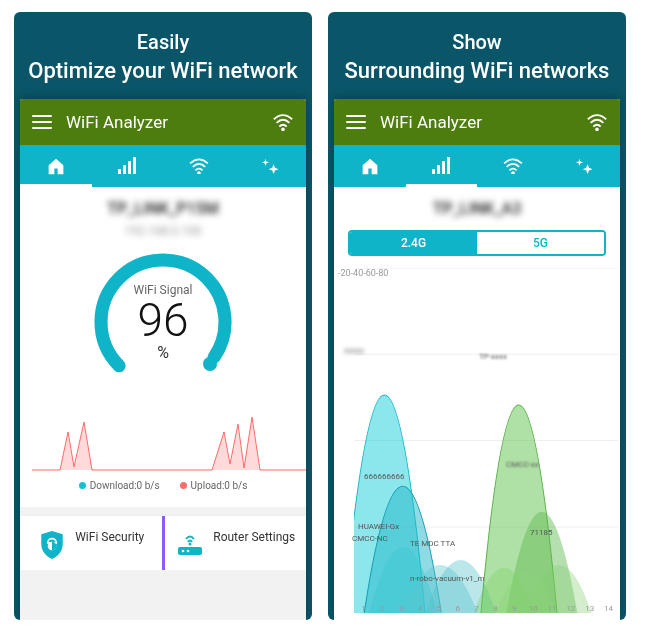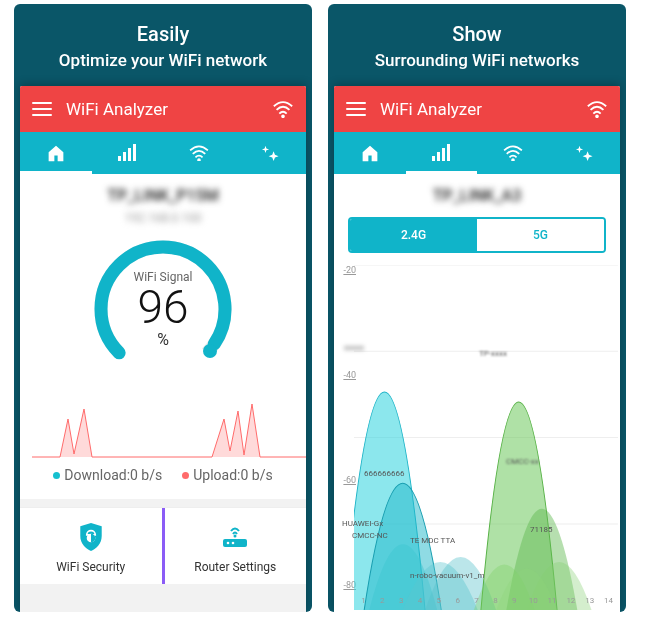--- a/index.html
+++ b/index.html
@@ -1,23 +1,23 @@
 <!DOCTYPE html>
 <html><head>
 <meta charset="utf-8">
 <style>
   * { margin: 0; padding: 0; box-sizing: border-box; }
   body { font-family: -apple-system, Roboto, Arial, sans-serif; background: #fff; width: 652px; height: 634px; }
-  .showcase { display: flex; gap: 16px; padding: 4px 14px; }
+  .showcase { display: flex; gap: 16px; padding: 12px 14px; }
   .panel { width: 298px; height: 608px; background: #0a5668; border-radius: 6px; overflow: hidden; display: flex; flex-direction: column; }
   .promo { color: #fff; text-align: center; padding: 18px 8px 16px; }
   .promo-line1 { font-size: 20px; font-weight: 500; margin-bottom: 4px; }
-  .promo-line2 { font-size: 17px; font-weight: 500; }
+  .promo-line2 { font-size: 22px; font-weight: 500; }
   .phone { background: #f2f2f2; margin: 0 6px 0 6px; flex: 1; display: flex; flex-direction: column; border-radius: 2px 2px 0 0; overflow: hidden; box-shadow: 0 -2px 8px rgba(0,0,0,.25); }
-  .titlebar { background: #ef4444; color: #fff; display: flex; align-items: center; padding: 10px 12px; height: 46px; }
+  .titlebar { background: #4d7c0f; color: #fff; display: flex; align-items: center; padding: 10px 12px; height: 46px; }
   .hamburger { width: 20px; height: 14px; display: flex; flex-direction: column; justify-content: space-between; margin-right: 14px; }
   .hamburger span { height: 2px; background: #fff; border-radius: 1px; }
   .app-title { font-size: 17px; font-weight: 400; flex: 1; }
   .title-wifi { width: 22px; height: 18px; }
   .tabbar { background: #10b4c9; display: flex; justify-content: space-around; align-items: center; height: 42px; position: relative; }
   .tab { flex: 1; display: flex; align-items: center; justify-content: center; height: 100%; }
   .tab-indicator { position: absolute; bottom: 0; height: 3px; background: #fff; width: 25%; }
   .tab-indicator.pos0 { left: 0; }
   .tab-indicator.pos1 { left: 25%; }
   .content { flex: 1; background: #f2f2f2; overflow: hidden; position: relative; }
@@ -25,37 +25,37 @@
   .ssid { font-size: 16px; font-weight: 500; color: #222; filter: blur(3px); }
   .sub-ssid { font-size: 12px; color: #999; margin-top: 6px; filter: blur(3px); }
   .gauge-wrap { padding: 4px 0 0; display:flex; justify-content:center; }
   .gauge { position: relative; width: 160px; height: 160px; }
   .gauge svg { position: absolute; inset: 0; }
   .gauge-text { position: absolute; inset: 0; display: flex; flex-direction: column; align-items: center; justify-content: center; }
   .gauge-label { font-size: 12px; color: #666; text-align: right; }
   .gauge-value { font-size: 46px; font-weight: 300; color: #111; line-height: 1; text-align: right; }
   .gauge-pct { font-size: 16px; color: #333; }
   .spark { height: 70px; padding: 0 4px; }
-  .legend-row { display: flex; justify-content: center; gap: 20px; font-size: 14px; color: #666; padding: 4px 0 8px; }
+  .legend-row { display: flex; justify-content: center; gap: 20px; font-size: 10px; color: #666; padding: 4px 0 8px; }
   .legend-item { display: flex; align-items: center; gap: 4px; }
   .dot { width: 7px; height: 7px; border-radius: 50%; }
   .dot.dl { background: #16c0cf; }
   .dot.ul { background: #ff6b6b; }
   .action-row { display: flex; background: #fff; border-top: 1px solid #eee; }
-  .action { flex: 1; display: flex; flex-direction: column; align-items: center; justify-content: center; padding: 14px 4px 10px; gap: 8px; }
+  .action { flex: 1; display: flex; flex-direction: row; align-items: flex-start; justify-content: center; padding: 14px 4px 10px; gap: 8px; }
   .action + .action { border-left: 3px solid #8b5cf6; }
   .action-icon { width: 30px; height: 30px; color: #10b4c9; }
   .action-label { font-size: 12px; color: #333; }
   
-  .band-toggle { display: flex; margin: 6px 14px 8px; border: 2px solid #10b4c9; border-radius: 4px; overflow: hidden; height: 36px; }
+  .band-toggle { display: flex; margin: 6px 14px 8px; border: 2px solid #10b4c9; border-radius: 4px; overflow: hidden; height: 26px; }
   .band-opt { flex: 1; display: flex; align-items: center; justify-content: center; font-size: 12px; font-weight: 500; }
   .band-opt.active { background: #10b4c9; color: #fff; }
   .band-opt.inactive { background: #fff; color: #10b4c9; }
   .chart-area { position: relative; flex: 1; background: #fff; padding: 4px 2px 0 20px; }
-  .yaxis { position: absolute; left: 4px; top: 0; bottom: 18px; width: 18px; display: flex; flex-direction: column; justify-content: space-between; font-size: 9px; color: #999; text-align: right; padding: 4px 0; text-decoration: underline; }
+  .yaxis { position: absolute; left: 4px; top: 0; bottom: 18px; width: 18px; display: flex; flex-direction: row; justify-content: space-between; font-size: 9px; color: #999; text-align: right; padding: 4px 0; }
   .xaxis { position: absolute; left: 20px; right: 2px; bottom: 0; height: 16px; display: flex; font-size: 8px; color: #999; }
   .xaxis span { flex: 1; text-align: center; }
   .curves { position: absolute; left: 20px; right: 2px; top: 4px; bottom: 16px; }
   .net-label { position: absolute; font-size: 8px; color: #555; white-space: nowrap; filter: blur(0.3px); }
   .ssid-card2 { background: #fff; padding: 12px 8px 6px; text-align: center; }
 </style>
 </head>
 <body>
 
 <div class="showcase">
@@ -251,21 +251,21 @@
             <path d="M 125 340 Q 162 -70 200 340" fill="rgba(110,201,93,.55)" stroke="#58b247" stroke-width="1"></path>
 
             <path d="M 150 340 Q 185 140 220 340" fill="rgba(94,184,78,.45)"></path>
 
             <path d="M 118 340 Q 148 250 178 340" fill="rgba(123,208,100,.35)"></path>
             <path d="M 170 340 Q 202 245 234 340" fill="rgba(132,206,111,.35)"></path>
             <path d="M 140 340 Q 170 258 200 340" fill="rgba(142,212,122,.3)"></path>
           </svg>
           <div class="net-label" style="left:10px; top:82px; filter:blur(2px);">xxxxx</div>
           <div class="net-label" style="left:30px; top:208px;">666666666</div>
-          <div class="net-label" style="left:8px; top:258px;">HUAWEI-Gx</div>
+          <div class="net-label" style="left:24px; top:258px;">HUAWEI-Gx</div>
           <div class="net-label" style="left:18px; top:270px;">CMCC-NC</div>
           <div class="net-label" style="left:76px; top:275px;">TE MDC TTA</div>
           <div class="net-label" style="left:76px; top:262px;margin-top:48px;">n-robo-vacuum-v1_m</div>
           <div class="net-label" style="left:145px; top:88px;filter:blur(1px);">TP-xxxx</div>
           <div class="net-label" style="left:172px; top:196px;filter:blur(1px);">CMCC-xx</div>
           <div class="net-label" style="left:196px; top:264px;">71185</div>
           <div class="xaxis">
             <span>1</span>
               <span>2</span>
               <span>3</span>

